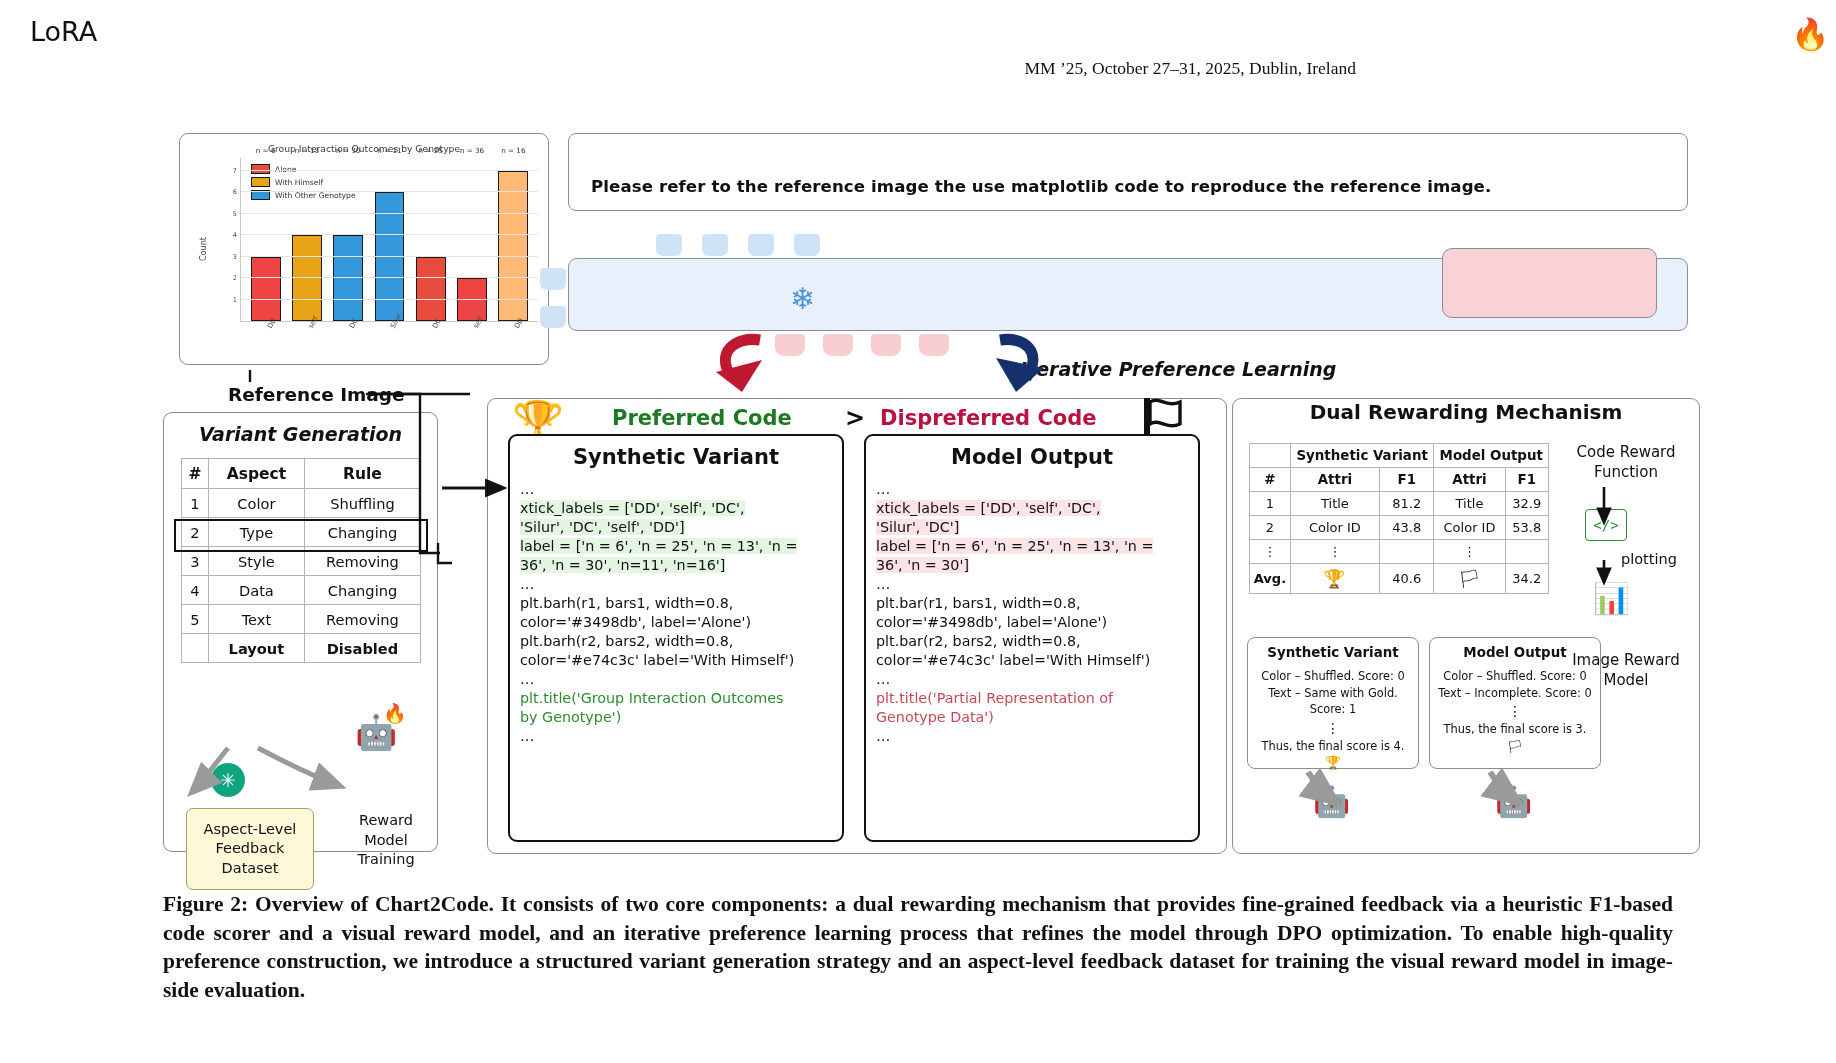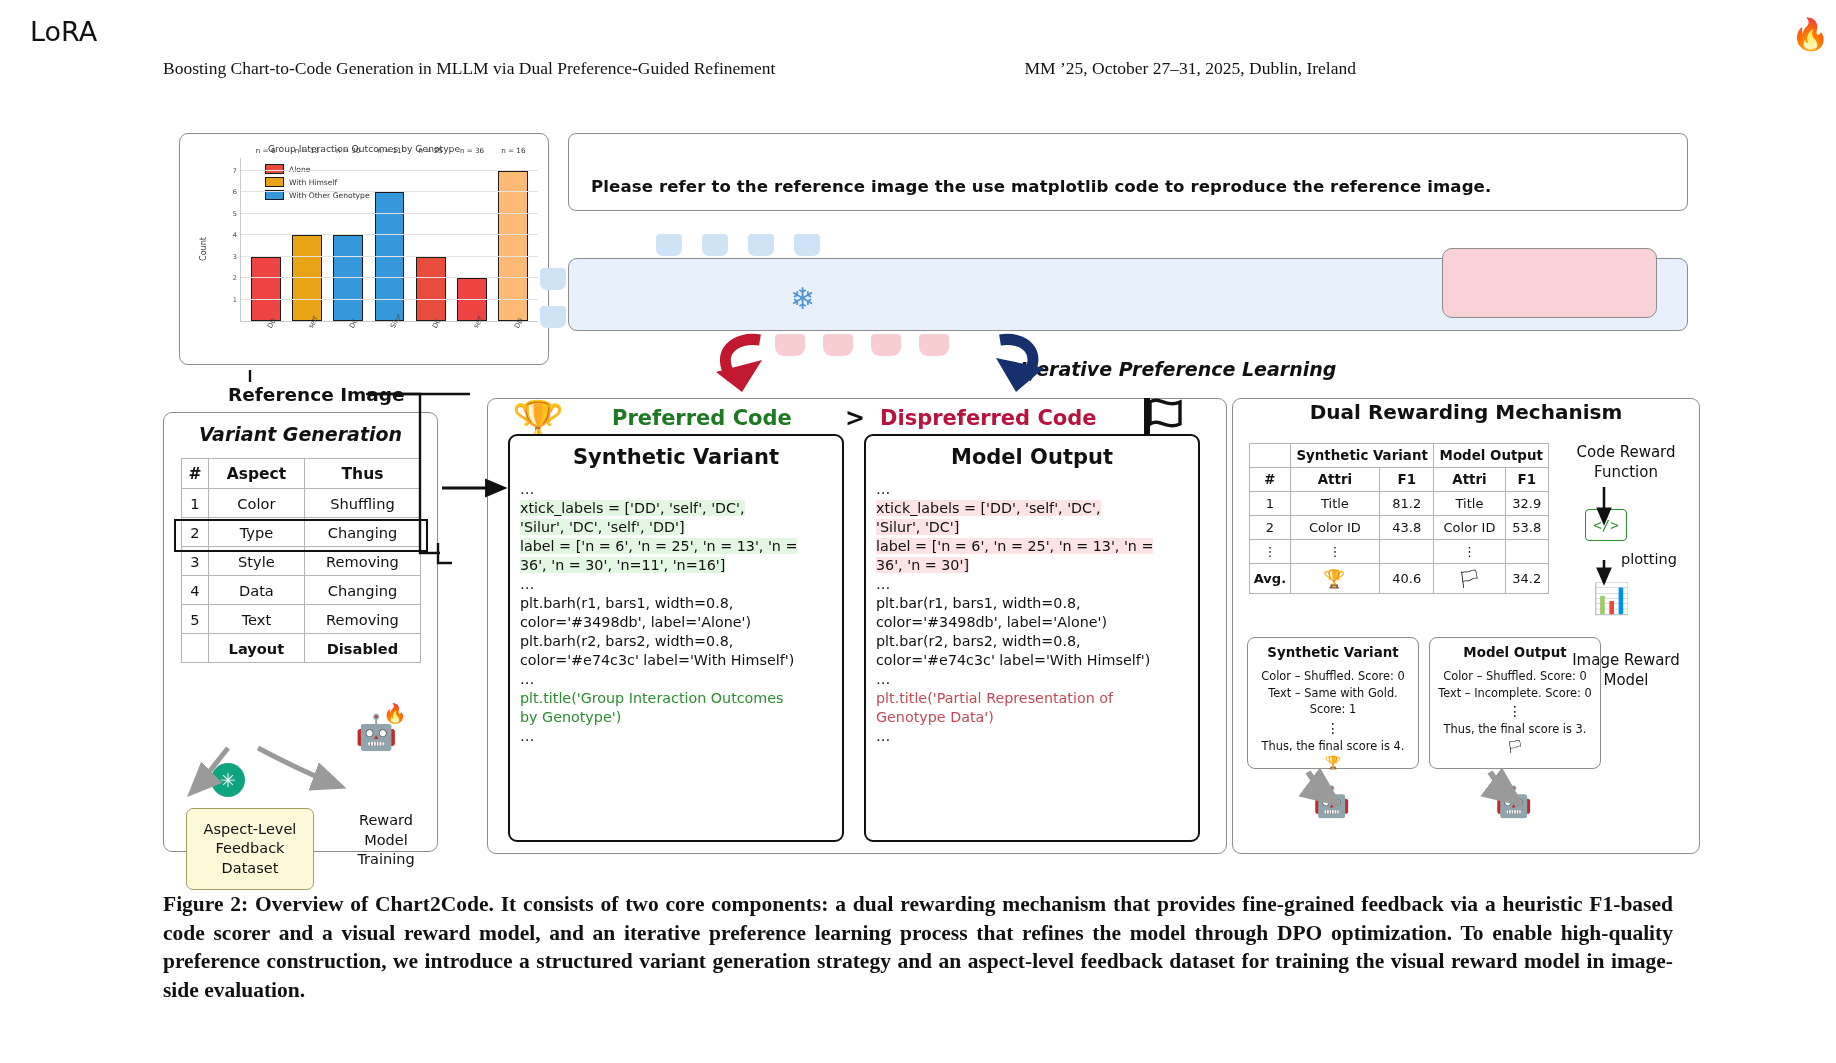--- a/index.html
+++ b/index.html
@@ -23,21 +23,21 @@
   .ch-title{position:absolute;left:50%;transform:translateX(-50%);top:9px;font-family:"DejaVu Sans",sans-serif;font-size:9.2px;color:#3a3a3a;white-space:nowrap;}
   .ch-plot{position:absolute;left:60px;top:24px;right:10px;bottom:42px;border-left:1px solid #c9c9c9;border-bottom:1px solid #c9c9c9;}
   .ch-grid{position:absolute;left:0;right:0;border-top:1px solid #e3e3e3;}
   .ch-ylab{position:absolute;left:12px;top:50%;transform:translateY(-50%) rotate(-90deg);font-family:"DejaVu Sans",sans-serif;font-size:8px;color:#3a3a3a;white-space:nowrap;}
   .ch-ytick{position:absolute;right:calc(100% + 4px);transform:translateY(-50%);font-family:"DejaVu Sans",sans-serif;font-size:6.5px;color:#4a4a4a;}
   .ch-bars{position:absolute;inset:0;display:flex;align-items:flex-end;justify-content:space-around;padding:0 4px;box-sizing:border-box;}
   .ch-barwrap{position:relative;flex:1;display:flex;justify-content:center;align-items:flex-end;height:100%;}
   .ch-bar{width:72%;border:0.8px solid #1a1a1a;box-sizing:border-box;}
   .ch-barlab{position:absolute;bottom:100%;margin-bottom:3px;left:50%;transform:translateX(-50%);font-family:"DejaVu Sans",sans-serif;font-size:7.2px;color:#333;white-space:nowrap;}
   .ch-xtick{position:absolute;top:calc(100% + 5px);left:50%;transform-origin:top left;transform:rotate(-62deg);font-family:"DejaVu Sans",sans-serif;font-size:6.8px;color:#444;white-space:nowrap;}
-  .ch-legend{position:absolute;left:24px;top:6px;text-align:center;}
+  .ch-legend{position:absolute;left:10px;top:6px;text-align:center;}
   .ch-lg-row{display:flex;align-items:center;gap:5px;margin-bottom:3px;}
   .ch-lg-sw{width:17px;height:8px;border:0.8px solid #1a1a1a;}
   .ch-lg-tx{font-family:"DejaVu Sans",sans-serif;font-size:7.6px;color:#333;white-space:nowrap;}
 
   
   #promptbox{left:568px;top:133px;width:1120px;height:78px;border-radius:8px;}
   .prompt-line{position:absolute;left:22px;font-family:"DejaVu Sans",sans-serif;font-weight:bold;font-size:16.6px;color:#111;white-space:nowrap;letter-spacing:.1px;}
 
   
   #mllmbar{left:568px;top:258px;width:1120px;height:73px;background:#e8f1fb;border:1.4px solid #8d8d8d;border-radius:9px;box-sizing:border-box;position:absolute;}
@@ -108,21 +108,20 @@
   #caption{position:absolute;left:163px;top:890px;width:1510px;font-family:"Liberation Serif",serif;font-weight:bold;font-size:21.5px;line-height:1.33;color:#111;text-align:justify;}
 
   svg.ovl{position:absolute;left:0;top:0;width:1836px;height:1063px;pointer-events:none;}
 </style>
 </head>
 <body>
 
 <div class="page">
 
   <div class="hdr">
-    <div class="hdr-left">Boosting Chart-to-Code Generation in MLLM via Dual Preference-Guided Refinement</div>
     <div class="hdr-right">MM ’25, October 27–31, 2025, Dublin, Ireland</div>
   </div>
 
   <div class="panel" id="refchart">
     <div class="ch-title">Group Interaction Outcomes by Genotype</div>
     <div class="ch-ylab">Count</div>
     <div class="ch-plot" id="chplot">
       <div class="ch-bars" id="chbars">
           <div class="ch-barwrap">
             <div class="ch-bar" style="height: 39.4737%; background: #ef4444;">
@@ -231,21 +230,21 @@
   <div id="iterlabel">Iterative Preference Learning</div>
   <div id="refimgcap">Reference Image</div>
 
   <div class="panel" id="variantpanel">
     <div id="variant-title">Variant Generation</div>
     <table id="vtable">
         <tbody id="vtbody">
           <tr>
             <th>#</th>
             <th>Aspect</th>
-            <th>Thus</th>
+            <th>Rule</th>
           </tr>
           <tr>
             <td>1</td>
             <td>Color</td>
             <td>Shuffling</td>
           </tr>
           <tr>
             <td>2</td>
             <td>Type</td>
             <td>Changing</td>

